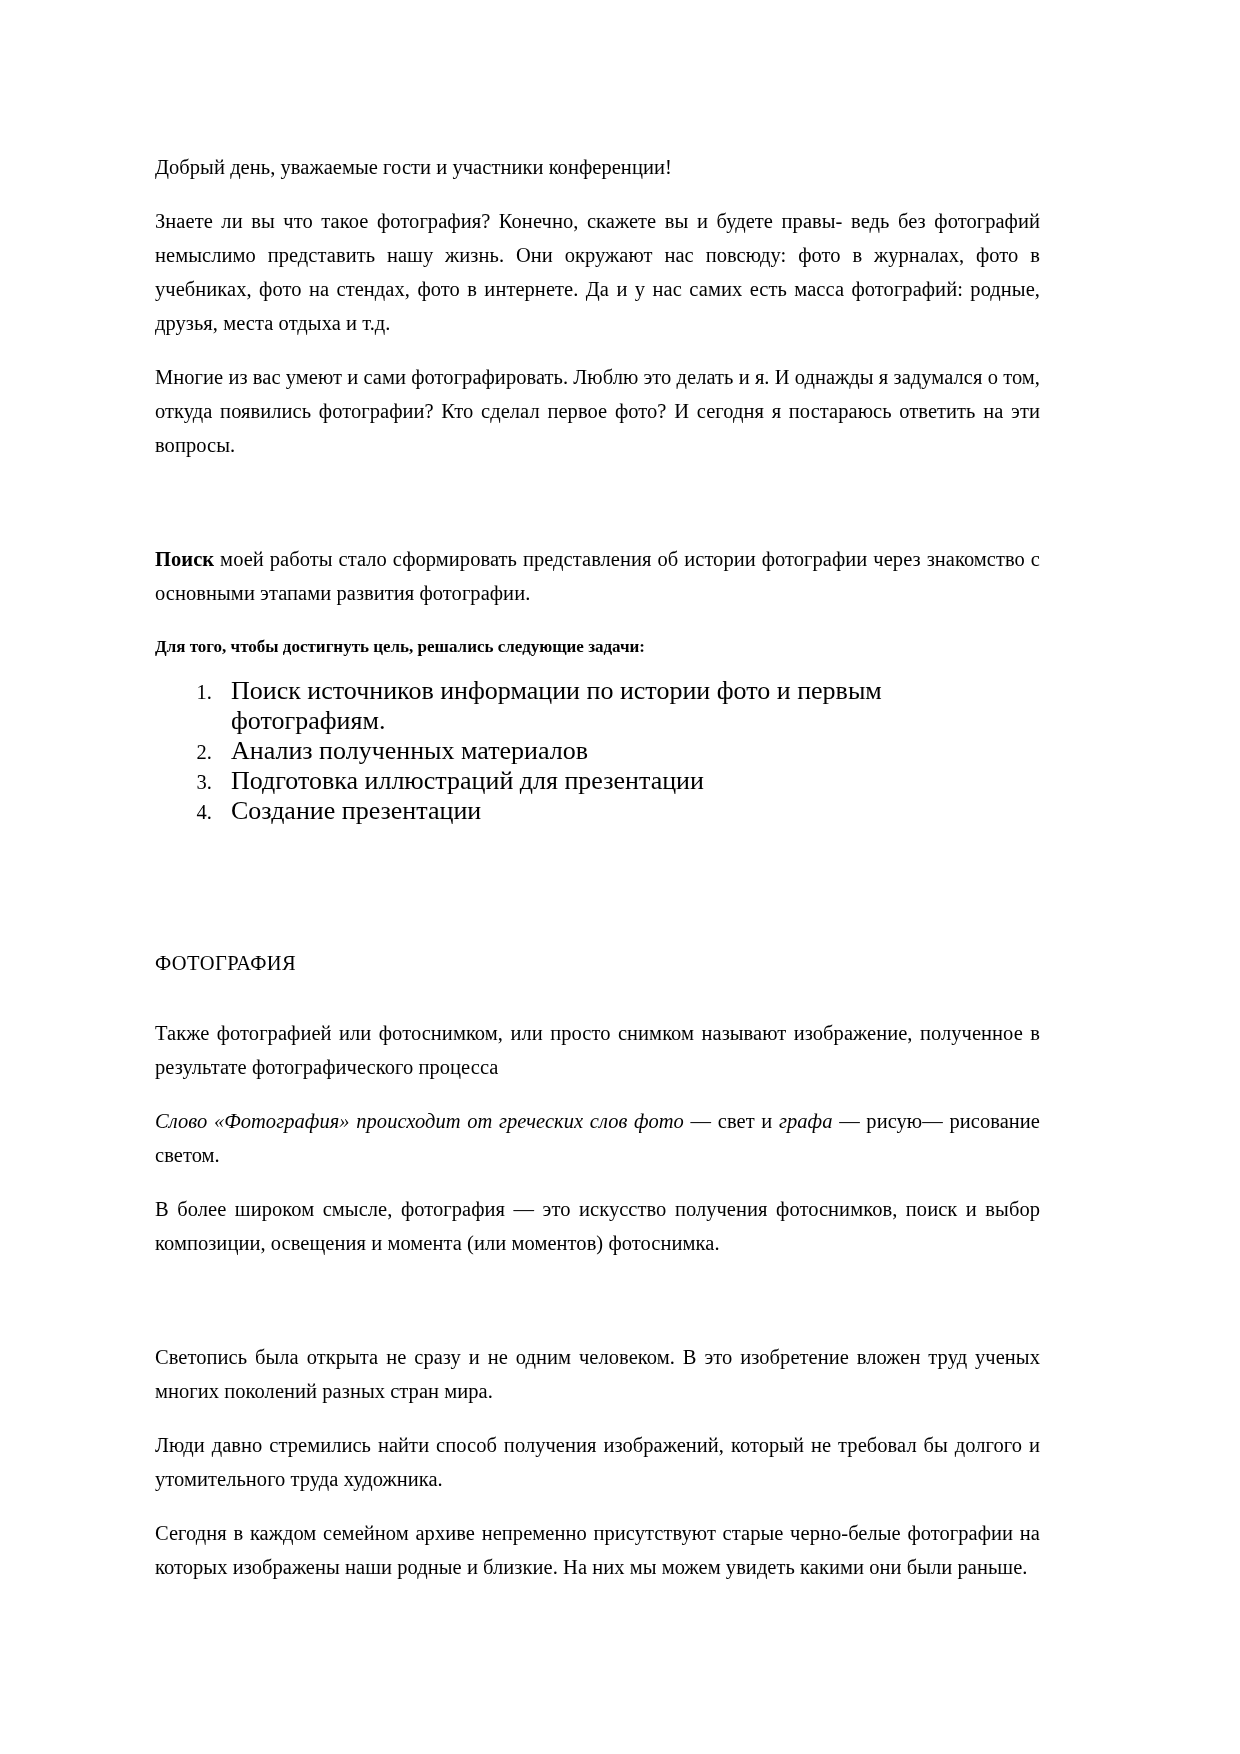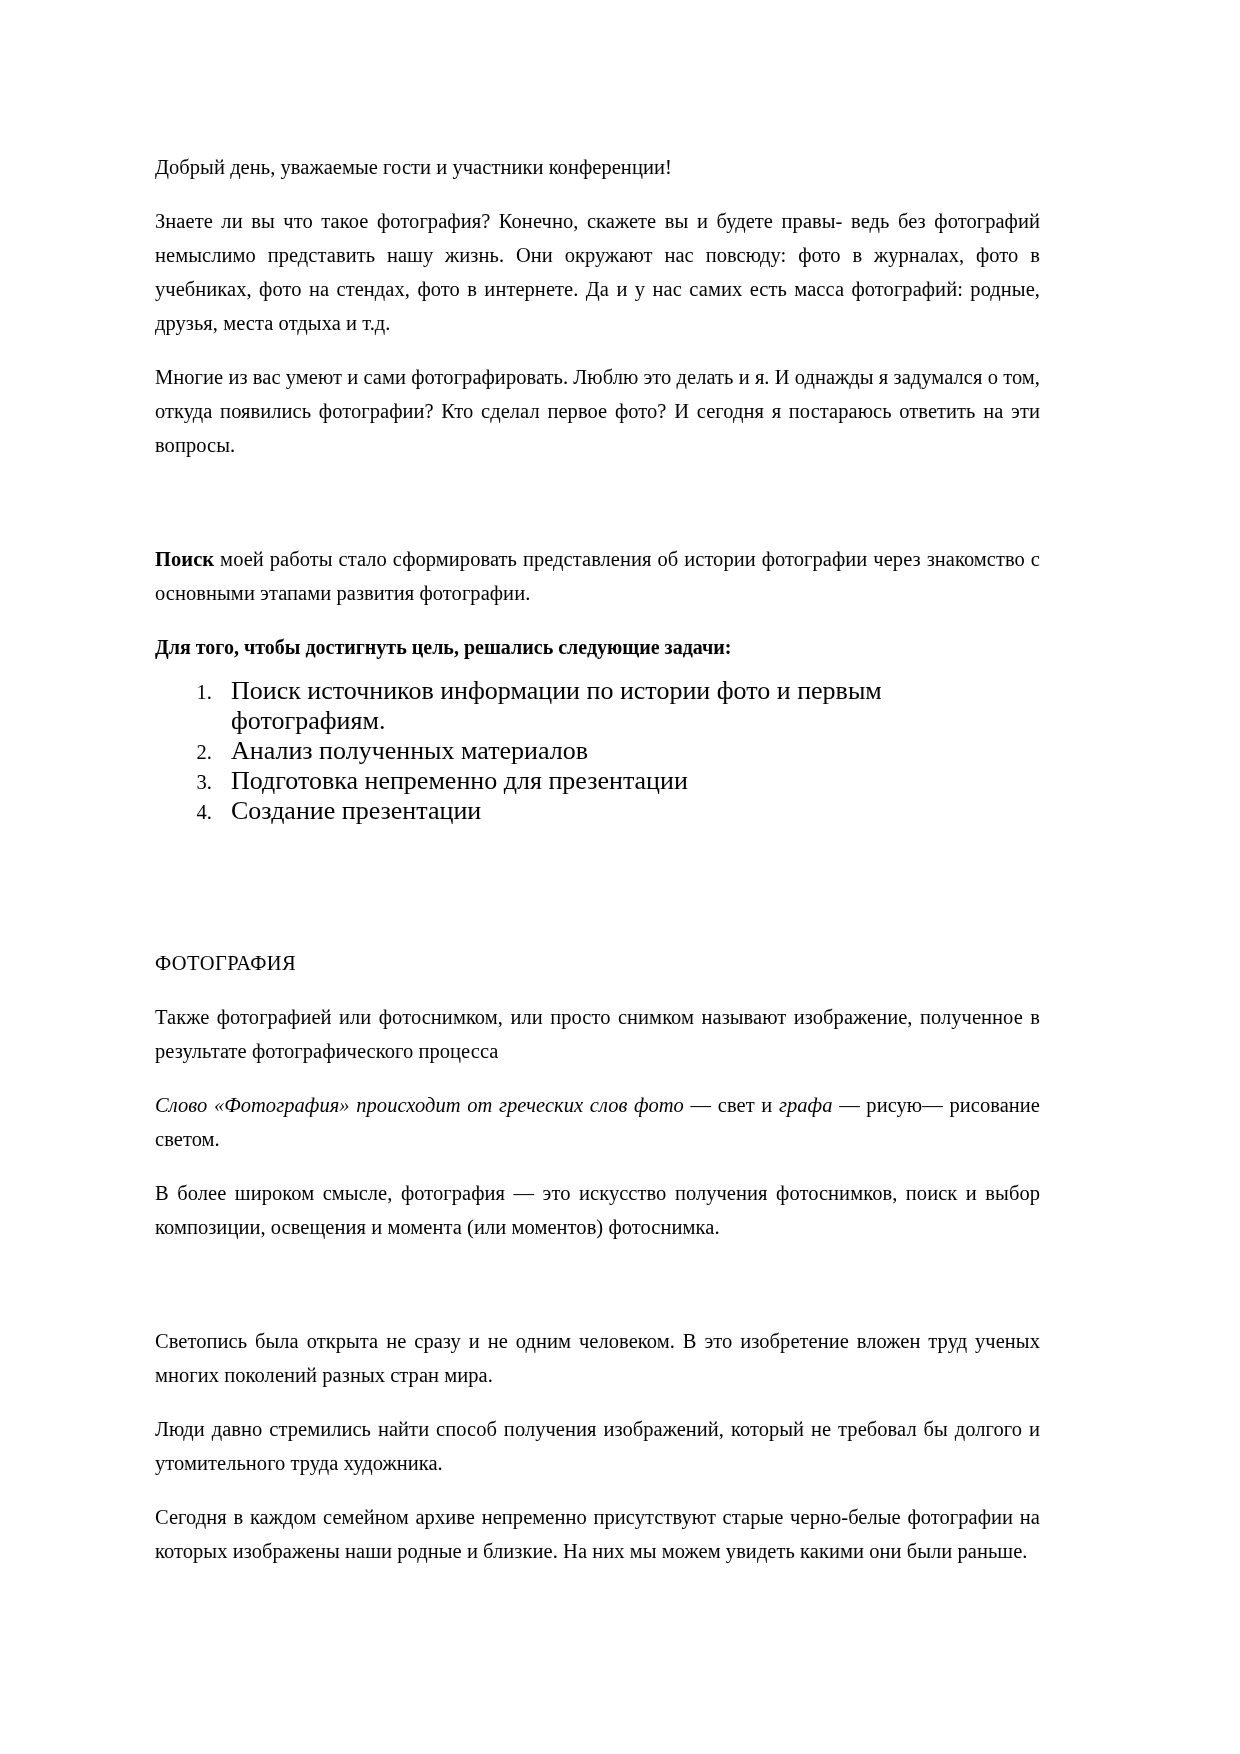--- a/index.html
+++ b/index.html
@@ -45,29 +45,29 @@
   .gap-lg {
     height: 60px;
   }
   .gap-md {
     height: 46px;
   }
   .gap-xl {
     height: 74px;
   }
   h2.section-heading {
-    margin: 0 0 20px 0;
+    margin: 0 0 36px 0;
     font-size: 20.5px;
     font-weight: normal;
     line-height: 34px;
     letter-spacing: 0.4px;
   }
   p.heading-bold {
     margin: 0 0 12px 0;
-    font-size: 20px;
+    font-size: 17px;
     font-weight: bold;
     line-height: 34px;
     text-align: left;
   }
   ol.task-list {
     margin: 0 0 0 0;
     padding: 0 0 0 62px;
     list-style-position: outside;
     list-style-type: decimal;
   }
@@ -95,21 +95,21 @@
 
     <div class="gap-lg"></div>
 
     <p class="para"><span class="bold">Поиск</span><span> моей работы   стало сформировать представления об истории фотографии через знакомство с основными этапами развития фотографии.</span></p>
 
     <p class="heading-bold">Для того, чтобы достигнуть цель, решались следующие задачи:</p>
 
     <ol class="task-list">
       <li>Поиск источников информации по истории фото и первым фотографиям.</li>
       <li>Анализ полученных материалов</li>
-      <li>Подготовка непременно для презентации</li>
+      <li>Подготовка иллюстраций для презентации</li>
       <li>Создание презентации</li>
     </ol>
 
     <div class="gap-xl"></div>
     <div class="gap-md"></div>
 
     <h2 class="section-heading">ФОТОГРАФИЯ</h2>
 
     <p class="para">Также фотографией или  фотоснимком, или просто  снимком называют изображение, полученное в результате  фотографического процесса</p>
 

